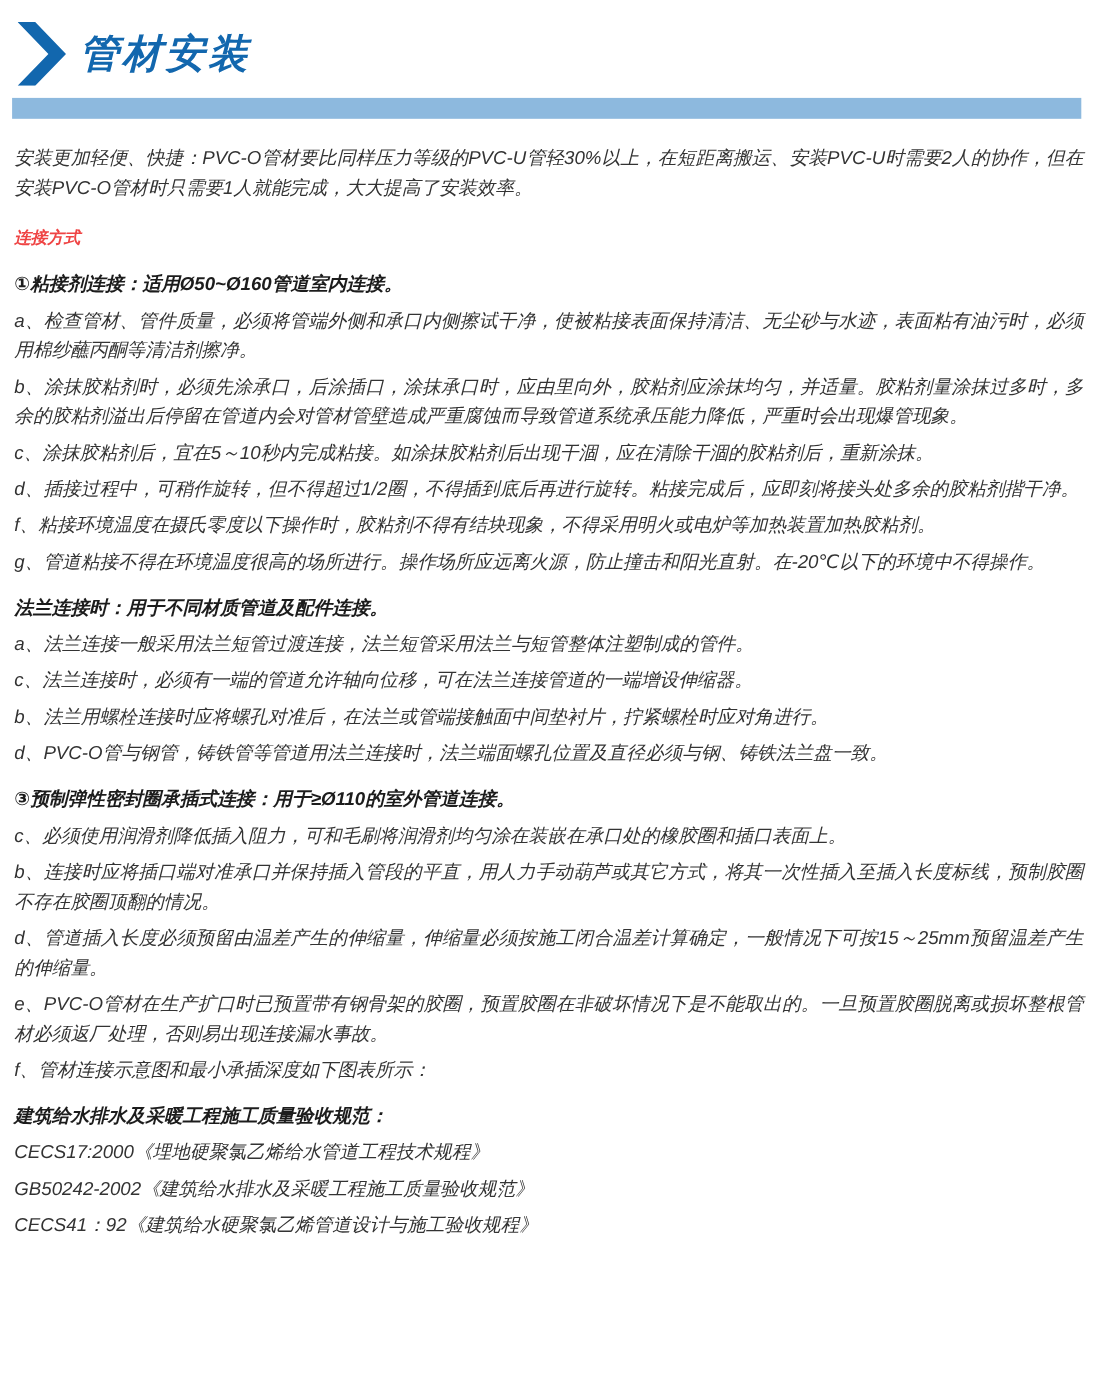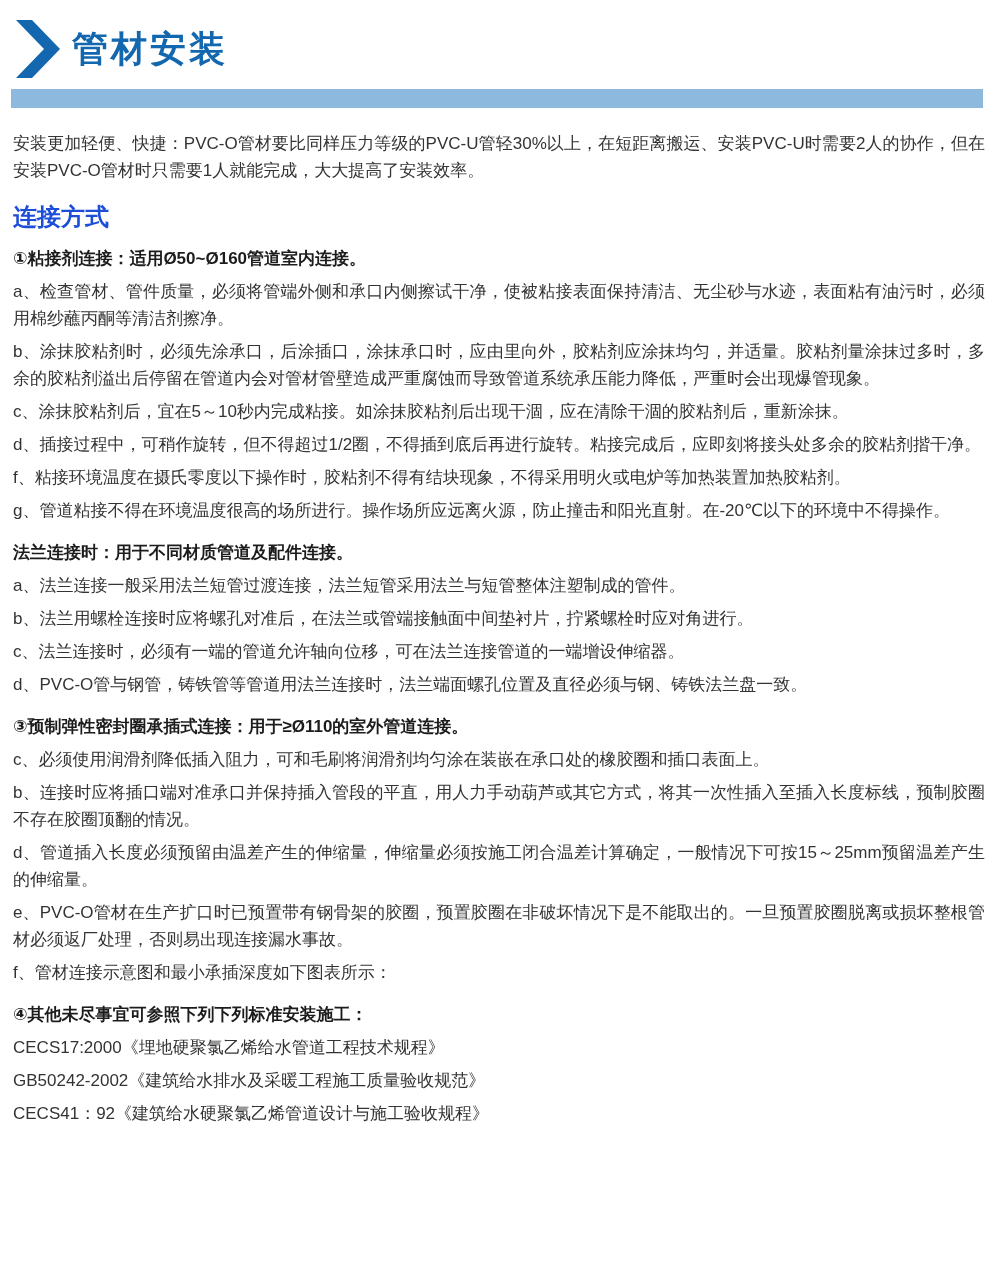--- a/index.html
+++ b/index.html
@@ -9,20 +9,21 @@
     width: 1000px;
     height: 1273px;
     overflow: hidden;
     font-family: "Liberation Sans", "DejaVu Sans", sans-serif;
   }
   .page {
     width: 1000px;
     height: 1096px;
     box-sizing: border-box;
     padding: 0 15px 0 13px;
+    font-style: italic;
   }
   
   .header {
     display: flex;
     align-items: center;
     padding-top: 20px;
     padding-left: 3px;
     gap: 12px;
   }
   .chevron {
@@ -52,23 +53,23 @@
   }
   .intro {
     margin: 20px 0 12px 0;
     font-size: 17px;
     line-height: 27px;
     color: #333333;
     text-align: justify;
   }
   .blue-heading {
     margin: 20px 0 4px 0;
-    font-size: 24px;
+    font-size: 15px;
     font-weight: 700;
-    color: #1d4ed8;
+    color: #ef4444;
     line-height: 26px;
   }
   .sub-heading {
     margin: 16px 0 4px 0;
     font-size: 17px;
     font-weight: 800;
     color: #1c1c1c;
     line-height: 26px;
   }
   .item {
@@ -108,35 +109,35 @@
       <p class="item">b、涂抹胶粘剂时，必须先涂承口，后涂插口，涂抹承口时，应由里向外，胶粘剂应涂抹均匀，并适量。胶粘剂量涂抹过多时，多余的胶粘剂溢出后停留在管道内会对管材管壁造成严重腐蚀而导致管道系统承压能力降低，严重时会出现爆管现象。</p>
       <p class="item">c、涂抹胶粘剂后，宜在5～10秒内完成粘接。如涂抹胶粘剂后出现干涸，应在清除干涸的胶粘剂后，重新涂抹。</p>
       <p class="item">d、插接过程中，可稍作旋转，但不得超过1/2圈，不得插到底后再进行旋转。粘接完成后，应即刻将接头处多余的胶粘剂揩干净。</p>
       <p class="item">f、粘接环境温度在摄氏零度以下操作时，胶粘剂不得有结块现象，不得采用明火或电炉等加热装置加热胶粘剂。</p>
       <p class="item">g、管道粘接不得在环境温度很高的场所进行。操作场所应远离火源，防止撞击和阳光直射。在-20℃以下的环境中不得操作。</p>
     </section>
 
     <section>
       <h3 class="sub-heading">法兰连接时：用于不同材质管道及配件连接。</h3>
       <p class="item">a、法兰连接一般采用法兰短管过渡连接，法兰短管采用法兰与短管整体注塑制成的管件。</p>
+      <p class="item">c、法兰连接时，必须有一端的管道允许轴向位移，可在法兰连接管道的一端增设伸缩器。</p>
       <p class="item">b、法兰用螺栓连接时应将螺孔对准后，在法兰或管端接触面中间垫衬片，拧紧螺栓时应对角进行。</p>
-      <p class="item">c、法兰连接时，必须有一端的管道允许轴向位移，可在法兰连接管道的一端增设伸缩器。</p>
       <p class="item">d、PVC-O管与钢管，铸铁管等管道用法兰连接时，法兰端面螺孔位置及直径必须与钢、铸铁法兰盘一致。</p>
     </section>
 
     <section>
       <h3 class="sub-heading">③预制弹性密封圈承插式连接：用于≥Ø110的室外管道连接。</h3>
       <p class="item">c、必须使用润滑剂降低插入阻力，可和毛刷将润滑剂均匀涂在装嵌在承口处的橡胶圈和插口表面上。</p>
       <p class="item">b、连接时应将插口端对准承口并保持插入管段的平直，用人力手动葫芦或其它方式，将其一次性插入至插入长度标线，预制胶圈不存在胶圈顶翻的情况。</p>
       <p class="item">d、管道插入长度必须预留由温差产生的伸缩量，伸缩量必须按施工闭合温差计算确定，一般情况下可按15～25mm预留温差产生的伸缩量。</p>
       <p class="item">e、PVC-O管材在生产扩口时已预置带有钢骨架的胶圈，预置胶圈在非破坏情况下是不能取出的。一旦预置胶圈脱离或损坏整根管材必须返厂处理，否则易出现连接漏水事故。</p>
       <p class="item">f、管材连接示意图和最小承插深度如下图表所示：</p>
     </section>
 
     <section>
-      <h3 class="sub-heading">④其他未尽事宜可参照下列下列标准安装施工：</h3>
+      <h3 class="sub-heading">建筑给水排水及采暖工程施工质量验收规范：</h3>
       <p class="item">CECS17:2000《埋地硬聚氯乙烯给水管道工程技术规程》</p>
       <p class="item">GB50242-2002《建筑给水排水及采暖工程施工质量验收规范》</p>
       <p class="item">CECS41：92《建筑给水硬聚氯乙烯管道设计与施工验收规程》</p>
     </section>
 
   </main>
 </div>
 
 </body></html>

